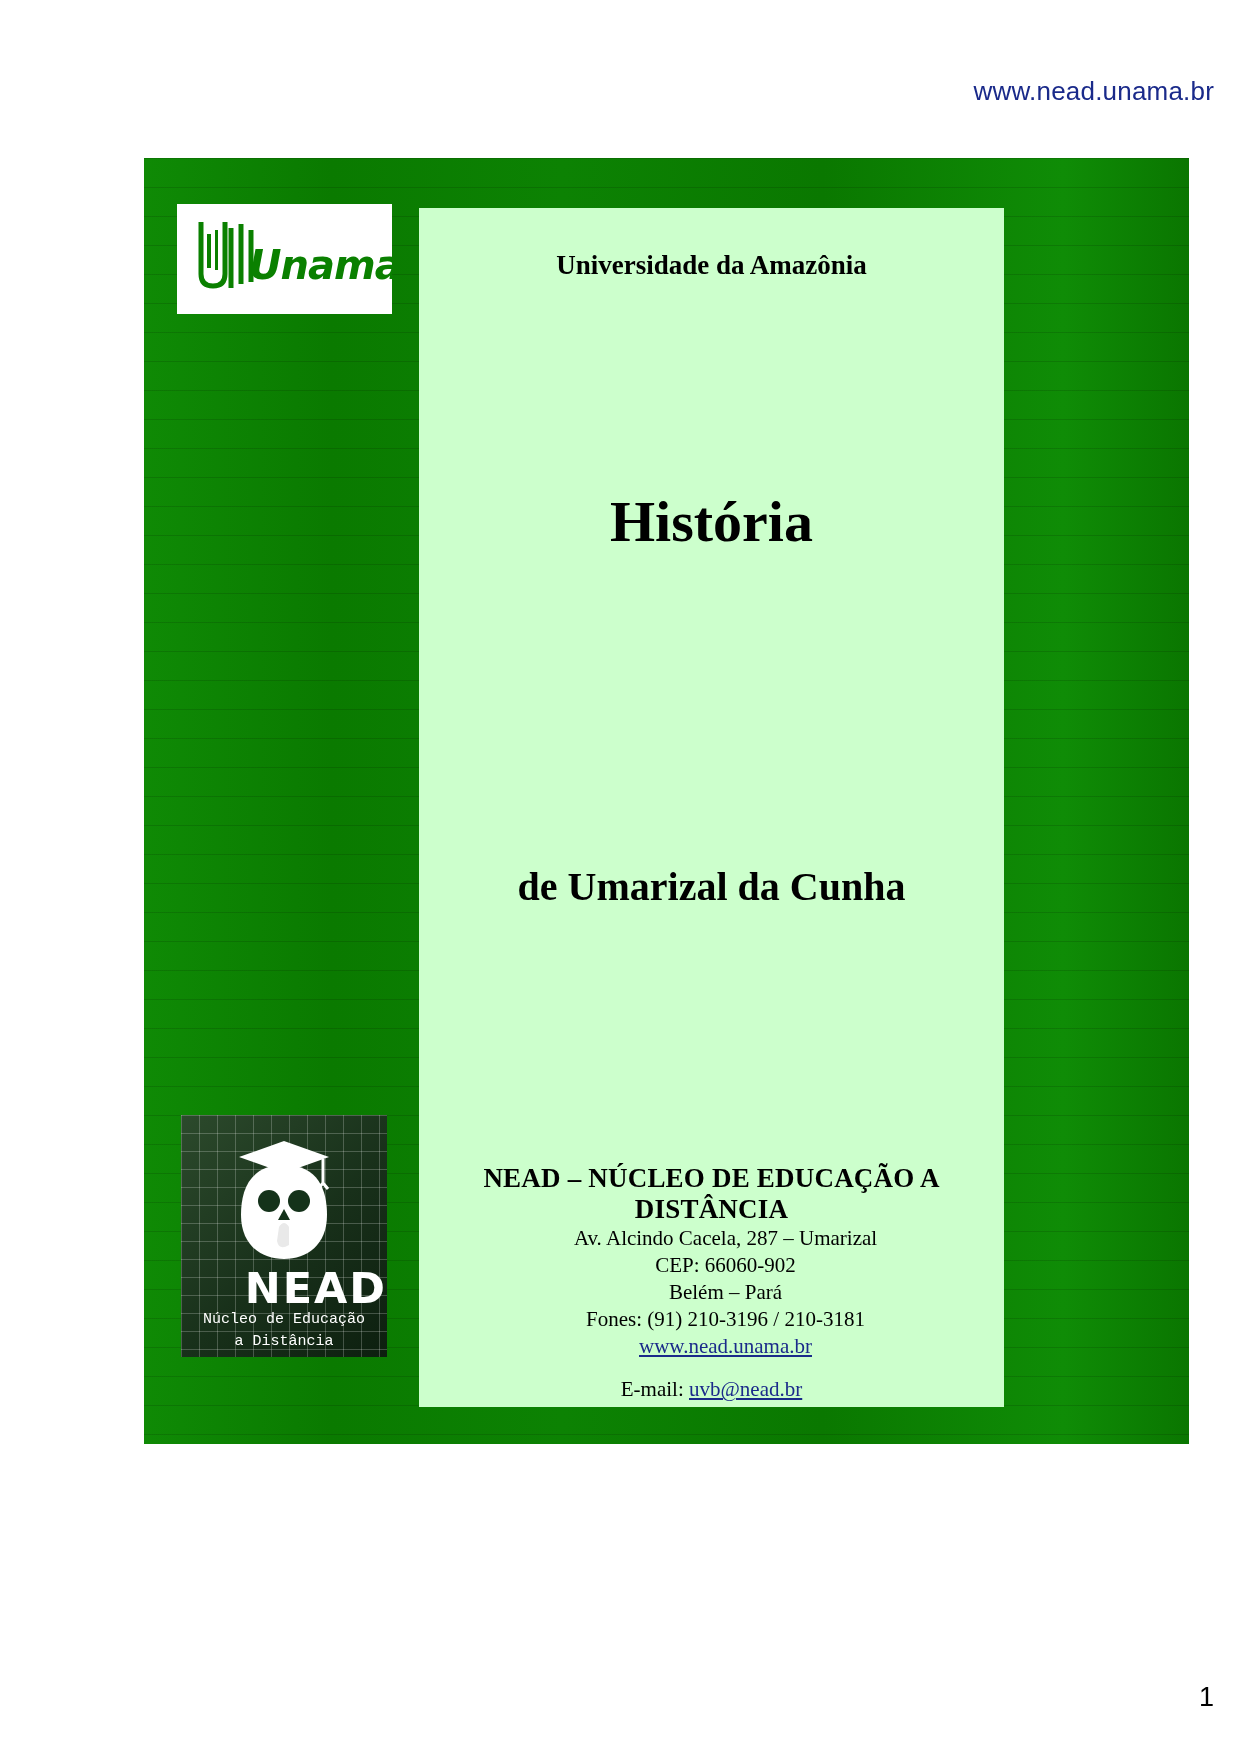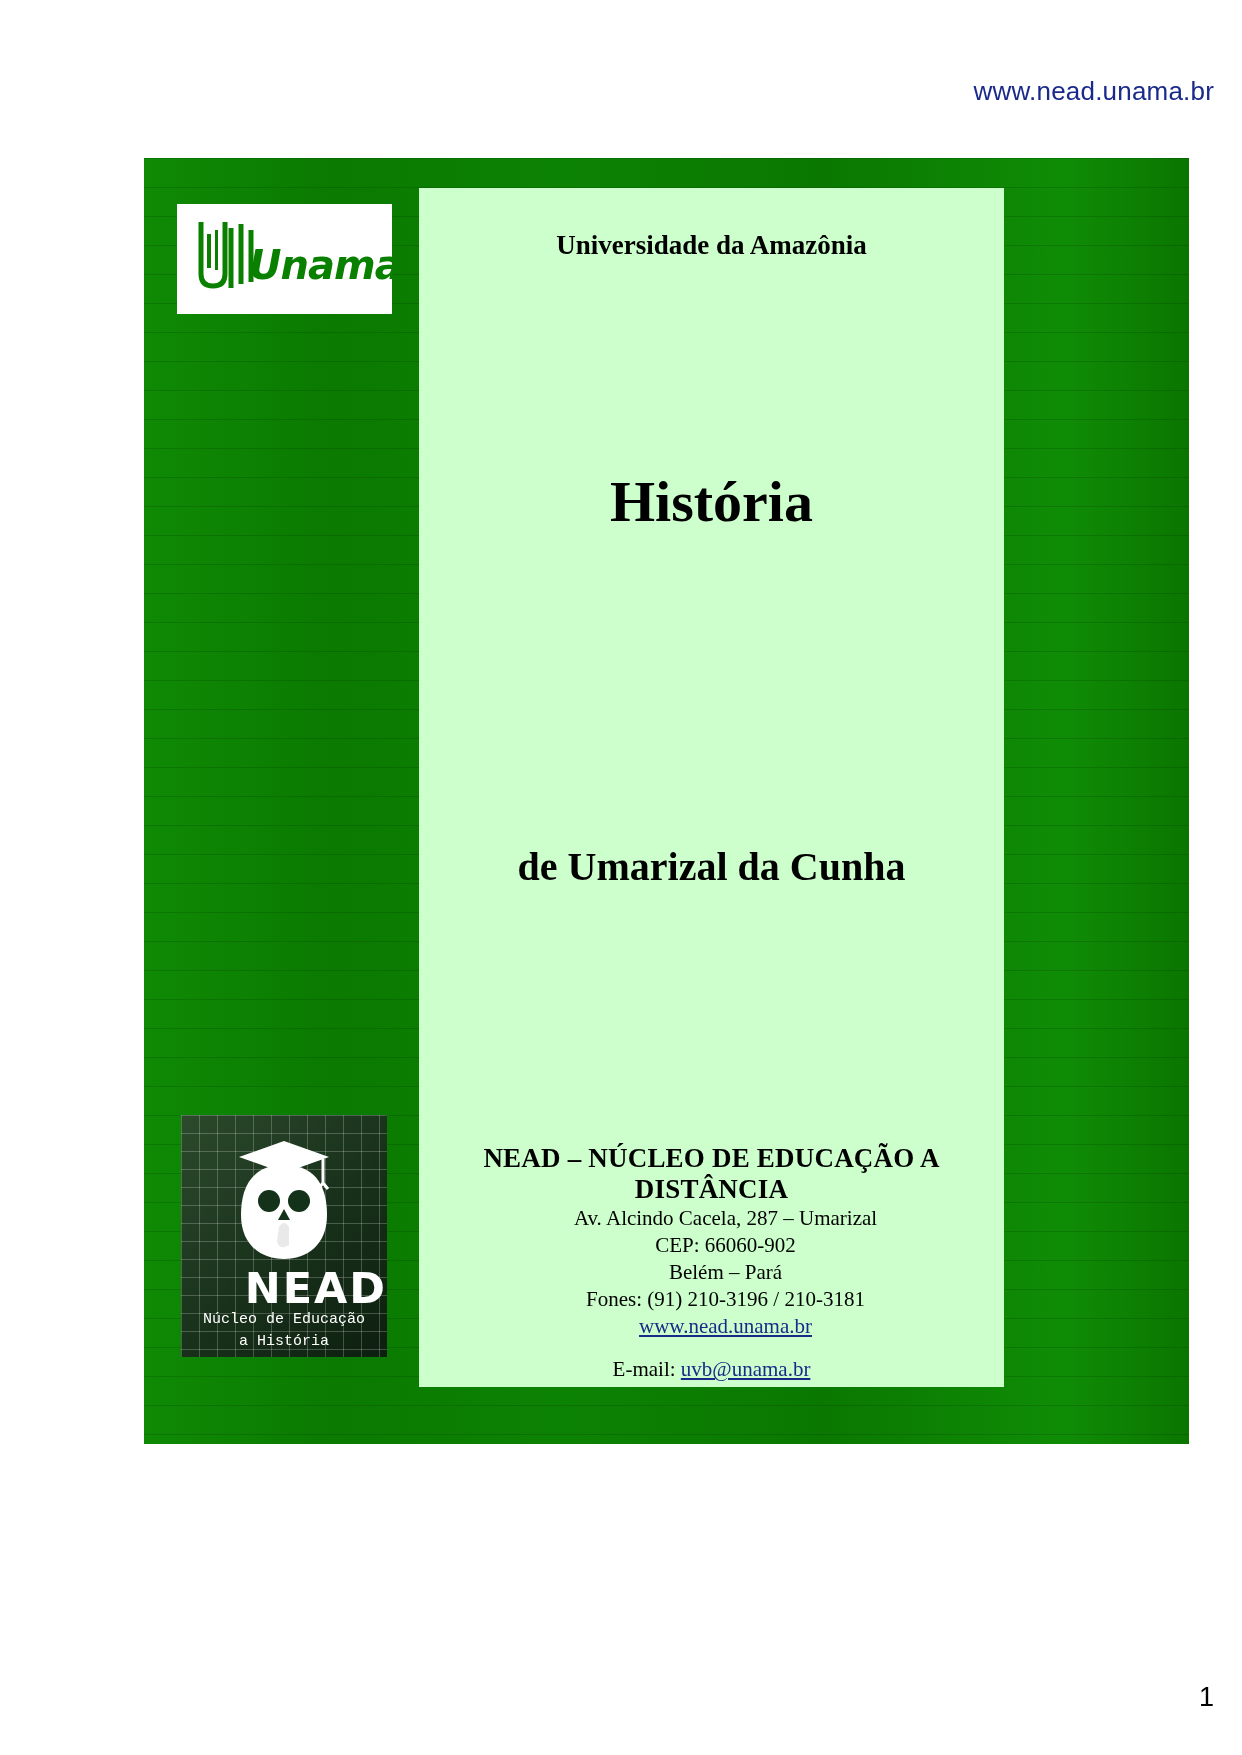--- a/index.html
+++ b/index.html
@@ -59,21 +59,21 @@
         #0a7800 65%,
         #0f8c06 88%,
         #0a7600 100%);
     box-sizing: border-box;
   }
 
   
   .inner-panel {
     position: absolute;
     left: 275px;
-    top: 30px;
+    top: 50px;
     width: 585px;
     height: 1199px;
     background: #ccffcc;
     box-sizing: border-box;
   }
 
   
   .unama-logo {
     position: absolute;
     left: 33px;
@@ -243,21 +243,21 @@
         <circle cx="50" cy="78" r="11" fill="#14321a"></circle>
         <circle cx="80" cy="78" r="11" fill="#14321a"></circle>
 
         <path d="M65 86 L59 97 L71 97 Z" fill="#14321a"></path>
 
         <path d="M60 104 q5 -8 10 0 l0 18 q-10 6 -12 -4 z" fill="#e9e9e9"></path>
       </svg>
     </span>
     <span class="nead-word">NEAD</span>
     <span class="nead-sub1">Núcleo de Educação</span>
-    <span class="nead-sub2">a História</span>
+    <span class="nead-sub2">a Distância</span>
   </div>
 
   <div class="inner-panel">
 
     <div class="univ-name">Universidade da Amazônia</div>
 
     <div class="book-title">
       <div>História</div>
     </div>
 
@@ -267,20 +267,20 @@
       <div class="nead-title">NEAD – NÚCLEO DE EDUCAÇÃO A DISTÂNCIA</div>
       <div class="line">Av. Alcindo Cacela, 287 – Umarizal</div>
       <div class="line">CEP: 66060-902</div>
       <div class="line">Belém – Pará</div>
       <div class="line">Fones: (91) 210-3196 / 210-3181</div>
       <div class="line">
         <span class="link">www.nead.unama.br</span>
       </div>
       <div class="email-row">
         <span>E-mail:</span>
-        <span class="link">uvb@unama.br</span>
+        <span class="link">uvb@nead.br</span>
       </div>
     </div>
 
   </div>
 </div>
 
 <div class="page-number">1</div>
 
 </body></html>

